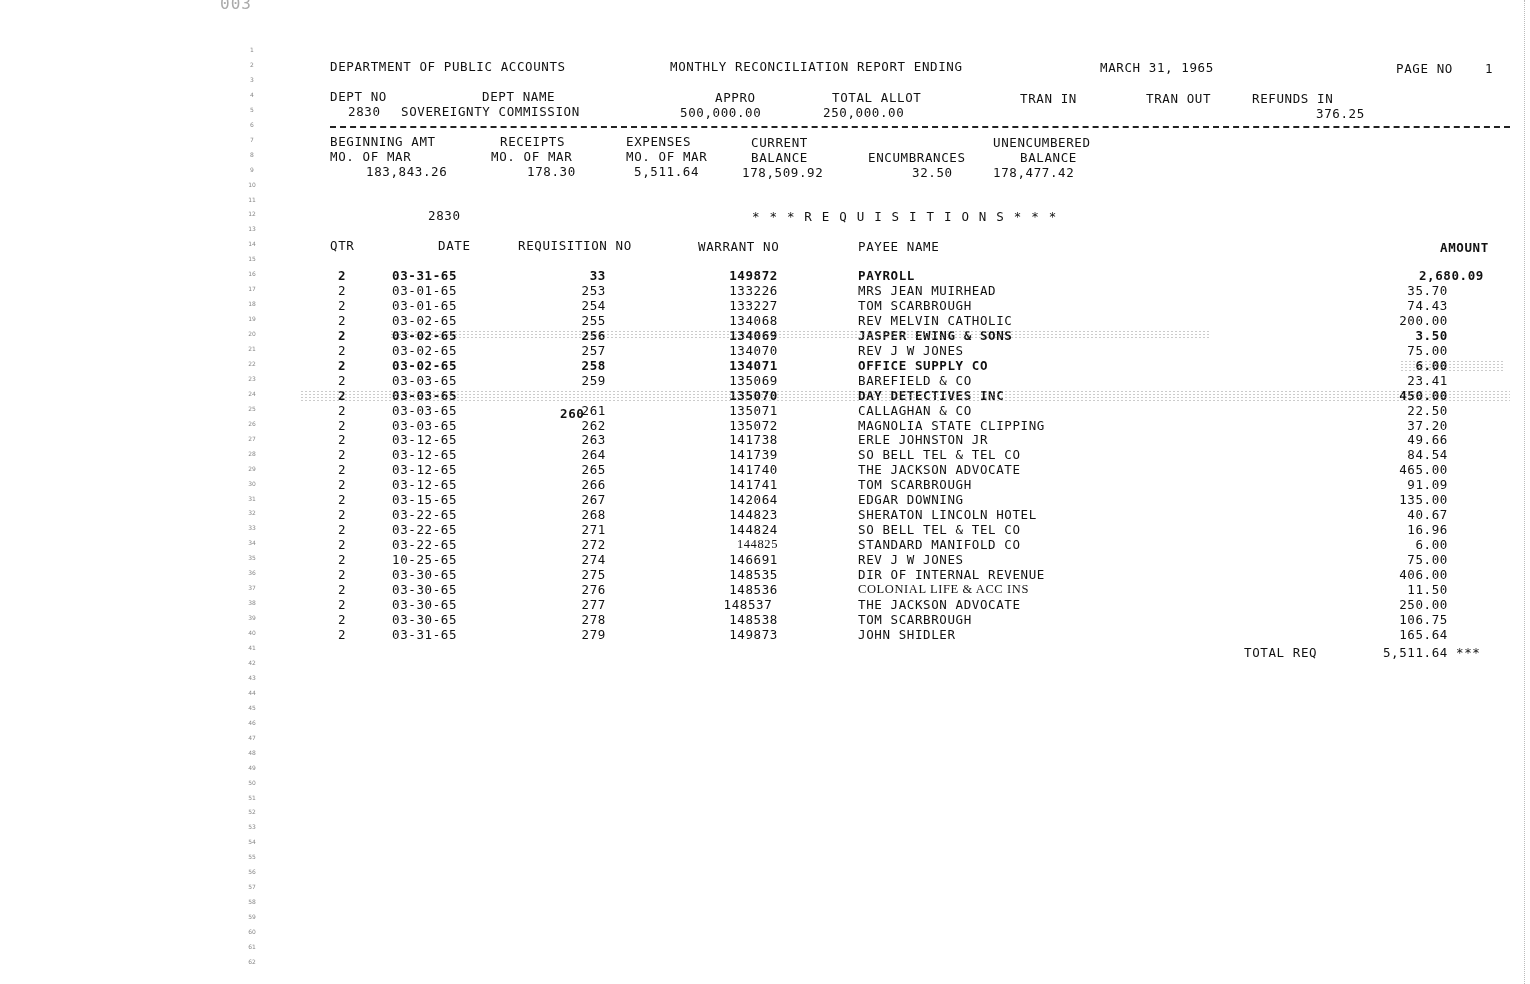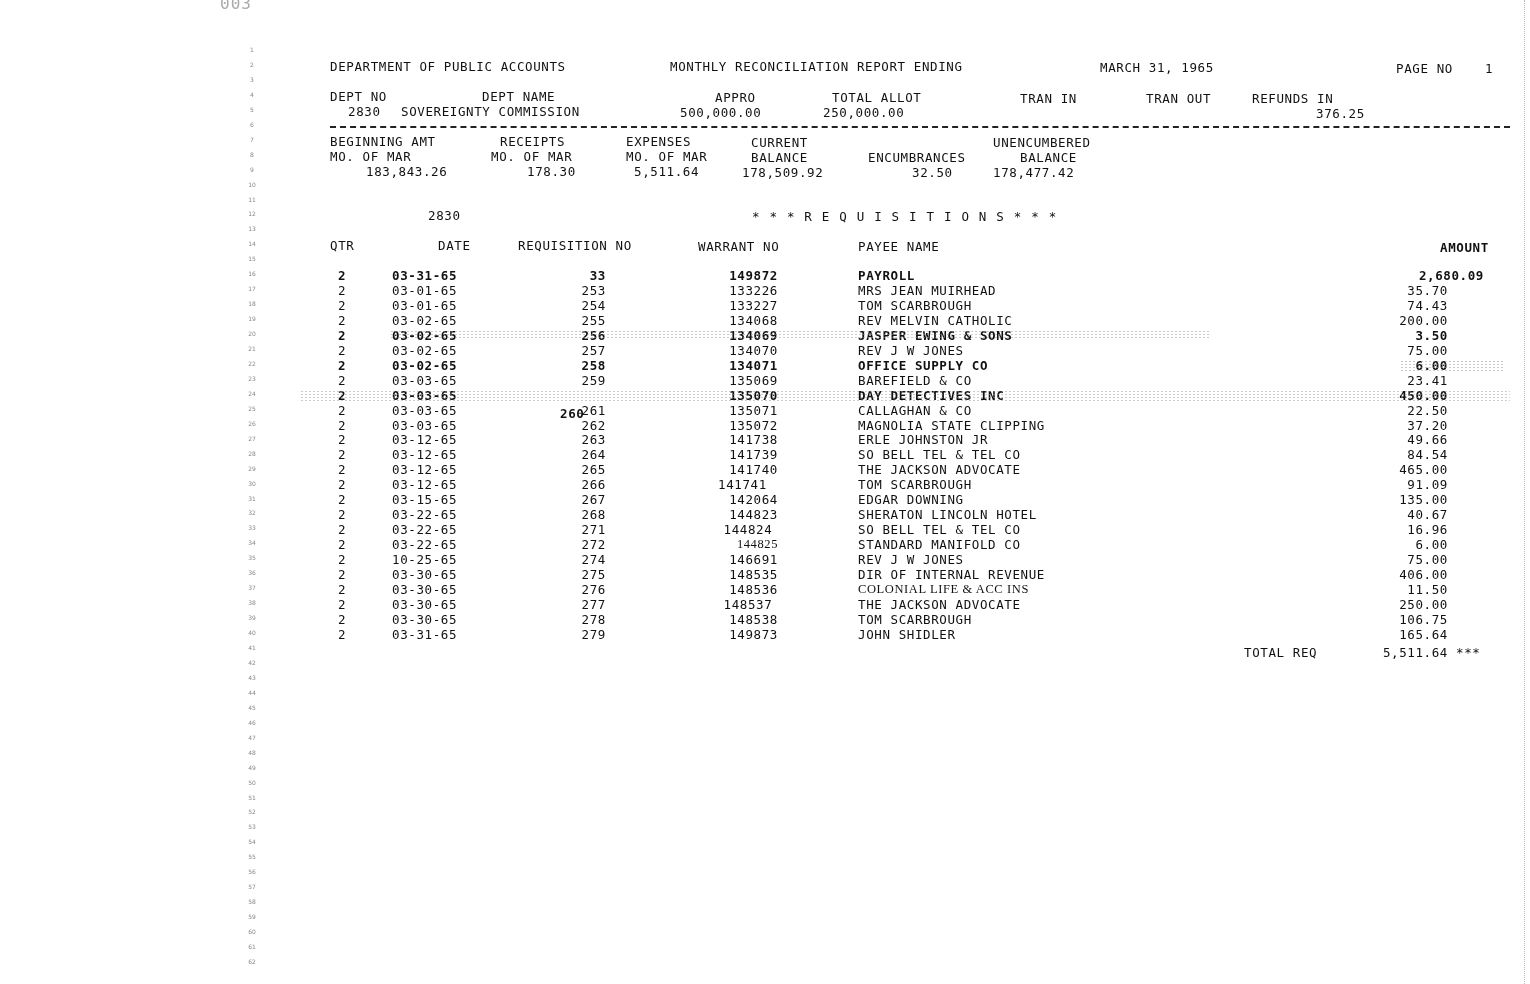--- a/index.html
+++ b/index.html
@@ -249,21 +249,21 @@
       <div class="abs t" style="left: 392px; top: 462.35px; width: 80px; text-align: left;">03-12-65</div>
       <div class="abs t" style="left: 560px; top: 462.35px; width: 46px; text-align: right;">265</div>
       <div class="abs t" style="left: 718px; top: 462.35px; width: 60px; text-align: right;">141740</div>
       <div class="abs t" style="left: 858px; top: 462.35px; width: 260px; text-align: left;">THE JACKSON ADVOCATE</div>
       <div class="abs t" style="left: 1360px; top: 462.35px; width: 88px; text-align: right;">465.00</div>
     </div>
     <div class="row">
       <div class="abs t" style="left: 338px; top: 477.3px; width: 10px; text-align: left;">2</div>
       <div class="abs t" style="left: 392px; top: 477.3px; width: 80px; text-align: left;">03-12-65</div>
       <div class="abs t" style="left: 560px; top: 477.3px; width: 46px; text-align: right;">266</div>
-      <div class="abs t" style="left: 718px; top: 477.3px; width: 60px; ">141741</div>
+      <div class="abs t" style="left: 718px; top: 477.3px; width: 60px; text-align: right;">141741</div>
       <div class="abs t" style="left: 858px; top: 477.3px; width: 260px; text-align: left;">TOM SCARBROUGH</div>
       <div class="abs t" style="left: 1360px; top: 477.3px; width: 88px; text-align: right;">91.09</div>
     </div>
     <div class="row">
       <div class="abs t" style="left: 338px; top: 492.25px; width: 10px; text-align: left;">2</div>
       <div class="abs t" style="left: 392px; top: 492.25px; width: 80px; text-align: left;">03-15-65</div>
       <div class="abs t" style="left: 560px; top: 492.25px; width: 46px; text-align: right;">267</div>
       <div class="abs t" style="left: 718px; top: 492.25px; width: 60px; text-align: right;">142064</div>
       <div class="abs t" style="left: 858px; top: 492.25px; width: 260px; text-align: left;">EDGAR DOWNING</div>
       <div class="abs t" style="left: 1360px; top: 492.25px; width: 88px; text-align: right;">135.00</div>
@@ -273,21 +273,21 @@
       <div class="abs t" style="left: 392px; top: 507.2px; width: 80px; text-align: left;">03-22-65</div>
       <div class="abs t" style="left: 560px; top: 507.2px; width: 46px; text-align: right;">268</div>
       <div class="abs t" style="left: 718px; top: 507.2px; width: 60px; text-align: right;">144823</div>
       <div class="abs t" style="left: 858px; top: 507.2px; width: 260px; text-align: left;">SHERATON LINCOLN HOTEL</div>
       <div class="abs t" style="left: 1360px; top: 507.2px; width: 88px; text-align: right;">40.67</div>
     </div>
     <div class="row">
       <div class="abs t" style="left: 338px; top: 522.15px; width: 10px; text-align: left;">2</div>
       <div class="abs t" style="left: 392px; top: 522.15px; width: 80px; text-align: left;">03-22-65</div>
       <div class="abs t" style="left: 560px; top: 522.15px; width: 46px; text-align: right;">271</div>
-      <div class="abs t" style="left: 718px; top: 522.15px; width: 60px; text-align: center;">144824</div>
+      <div class="abs t" style="left: 718px; top: 522.15px; width: 60px; text-align: right;">144824</div>
       <div class="abs t" style="left: 858px; top: 522.15px; width: 260px; text-align: left;">SO BELL TEL &amp; TEL CO</div>
       <div class="abs t" style="left: 1360px; top: 522.15px; width: 88px; text-align: right;">16.96</div>
     </div>
     <div class="row">
       <div class="abs t" style="left: 338px; top: 537.1px; width: 10px; text-align: left;">2</div>
       <div class="abs t" style="left: 392px; top: 537.1px; width: 80px; text-align: left;">03-22-65</div>
       <div class="abs t" style="left: 560px; top: 537.1px; width: 46px; text-align: right;">272</div>
       <div class="abs t" style="left: 718px; top: 537.1px; width: 60px; text-align: right; font-family: Liberation Serif, serif;">144825</div>
       <div class="abs t" style="left: 858px; top: 537.1px; width: 260px; text-align: left;">STANDARD MANIFOLD CO</div>
       <div class="abs t" style="left: 1360px; top: 537.1px; width: 88px; text-align: right;">6.00</div>

